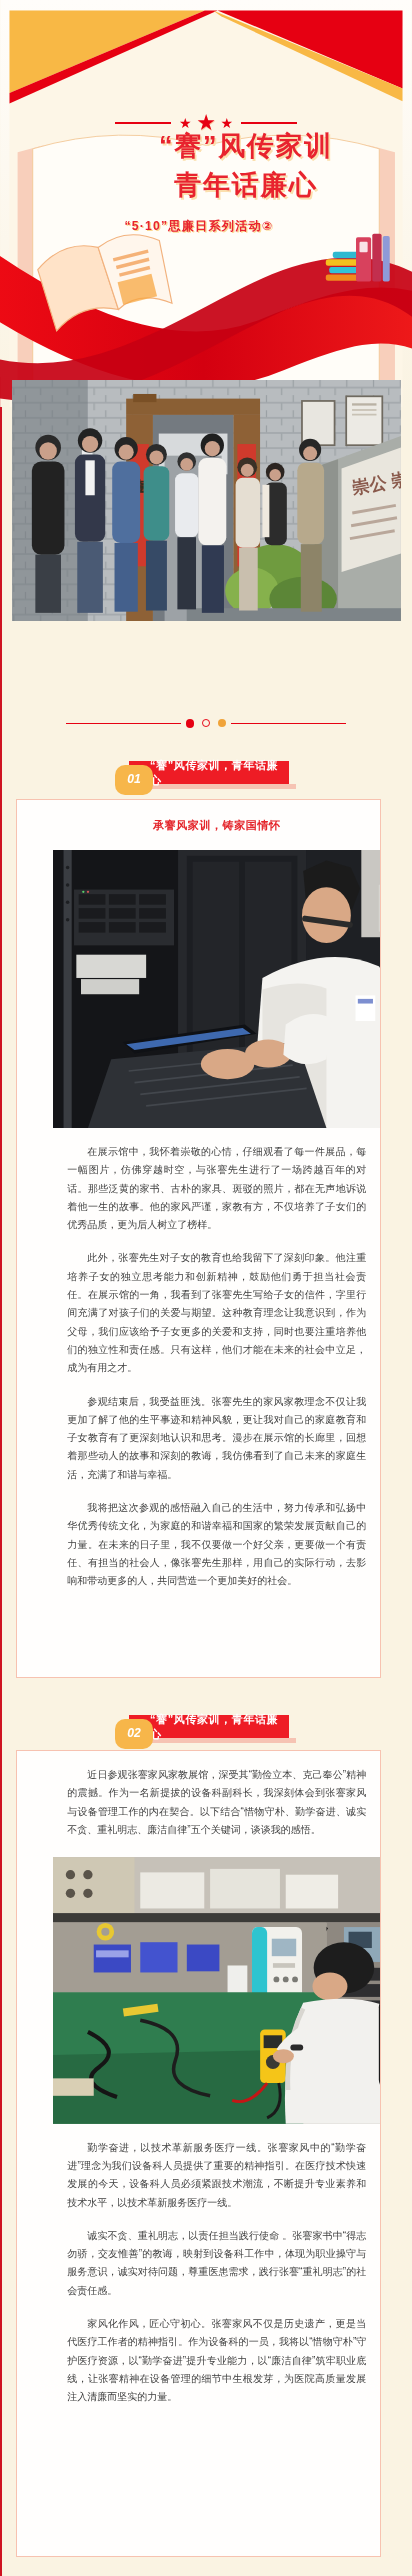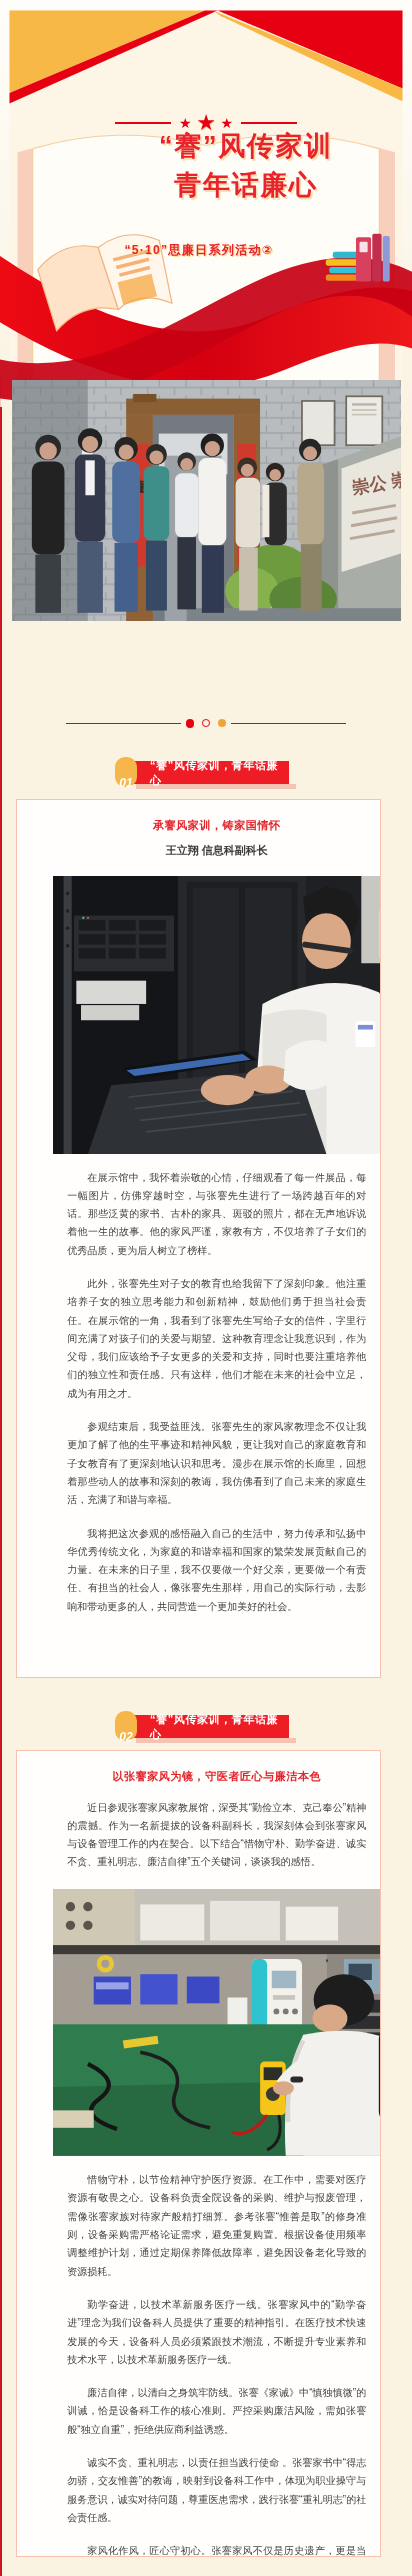--- a/index.html
+++ b/index.html
@@ -14,44 +14,44 @@
   .stars .hline{width:56px;height:1.2px;background:#e60012;margin:0 8.1px;}
   .star{color:#e60012;line-height:1;}
   .star.small{font-size:14px;}
   .star.big{font-size:22px;margin:0 4.7px;text-shadow:0.6px 1.2px 0 #f9c9a0;}
   .title-line{position:absolute;left:0;width:412px;text-align:center;color:#e8232e;
       font-weight:900;font-size:27px;letter-spacing:1.7px;line-height:1.2;
       text-shadow:1.7px 2.3px 0 #fbdfae;padding-left:40px;}
   .title-1{top:130px;}
   .title-2{top:169px;}
   .subtitle{position:absolute;left:0;top:218px;width:398px;text-align:center;color:#e8232e;
-      font-weight:800;font-size:12.2px;letter-spacing:1.2px;text-shadow:1.2px 1.2px 0 #fcd78f;margin-top:24px;}
+      font-weight:800;font-size:12.2px;letter-spacing:1.2px;text-shadow:1.2px 1.2px 0 #fcd78f;}
 
   
   .photo{position:absolute;display:block;}
   .photo-group{left:11.6px;top:380px;width:389px;height:241px;}
   .box .photo-flow{position:relative;display:block;margin:17.5px auto 0;}
 
   
   .intro{position:absolute;left:11.6px;top:627px;width:389px;margin:0;
       font-size:10px;line-height:18.3px;text-align:justify;color:#3f3f3f;}
 
   
   .divider{position:absolute;left:0;top:719px;width:412px;display:flex;align-items:center;justify-content:center;}
   .divider .dline{width:115px;height:1.2px;background:#e60012;}
   .dot{display:inline-block;border-radius:50%;margin:0 4.1px;}
   .dot-solid-red{width:8.7px;height:8.7px;background:#e60012;}
   .dot-hollow-red{width:5.8px;height:5.8px;border:1.7px solid #e60012;background:transparent;}
   .dot-solid-orange{width:8.1px;height:8.1px;background:#f0a339;}
 
   
   .banner{position:absolute;left:115px;width:182px;height:36px;}
-  .banner .num{position:absolute;left:0;top:0;width:22px;height:30px;border-radius:10px;
+  .banner .num{position:absolute;left:0;top:8px;width:38px;height:30px;border-radius:10px;
       background:#f7b64a;color:#fff;font-weight:800;font-style:italic;font-size:12.2px;
-      display:flex;align-items:flex-start;justify-content:center;padding-top:19px;box-sizing:border-box;z-index:2;}
+      display:flex;align-items:flex-start;justify-content:center;padding-top:7px;box-sizing:border-box;z-index:2;}
   .banner .bar{position:absolute;left:14px;top:4.1px;right:8px;height:23px;background:#ee1c25;
       color:#fff;display:flex;align-items:center;padding-left:21px;
       font-weight:800;font-size:11px;letter-spacing:0.6px;z-index:1;}
   .banner .bar-shadow{position:absolute;left:21px;top:27px;right:1.2px;height:5.2px;background:#f6c3b3;}
   .banner-1{top:757px;}
   .banner-2{top:1711px;}
 
   
   .box{position:absolute;left:16.3px;width:365px;background:#fffefd;
       border:1.2px solid #f7c2b0;box-sizing:border-box;overflow:hidden;padding-left:36px;}
@@ -254,21 +254,20 @@
   </div>
 
   <div class="banner banner-1">
     <span class="num">01</span>
     <span class="bar">“謇”风传家训，青年话廉心</span>
     <span class="bar-shadow"></span>
   </div>
 
   <section class="box box-1">
     <h2>承謇风家训，铸家国情怀</h2>
-    <h3>王立翔 信息科副科长</h3>
 
     <svg class="photo-flow" width="359" height="278" viewBox="0 0 617 478">
       <rect width="617" height="478" fill="#1e2024"></rect>
       <rect x="530" y="0" width="87" height="150" fill="#c9c7c2"></rect>
       <g>
         <rect x="0" y="0" width="215" height="478" fill="#141518"></rect>
         <rect x="18" y="0" width="14" height="478" fill="#3a3d42"></rect>
         <circle cx="25" cy="30" r="3" fill="#1d1f22"></circle>
           <circle cx="25" cy="60" r="3" fill="#1d1f22"></circle>
         <circle cx="25" cy="90" r="3" fill="#1d1f22"></circle>
@@ -326,21 +325,20 @@
     <p>我将把这次参观的感悟融入自己的生活中，努力传承和弘扬中华优秀传统文化，为家庭的和谐幸福和国家的繁荣发展贡献自己的力量。在未来的日子里，我不仅要做一个好父亲，更要做一个有责任、有担当的社会人，像张謇先生那样，用自己的实际行动，去影响和带动更多的人，共同营造一个更加美好的社会。</p>
   </section>
 
   <div class="banner banner-2">
     <span class="num">02</span>
     <span class="bar">“謇”风传家训，青年话廉心</span>
     <span class="bar-shadow"></span>
   </div>
 
   <section class="box box-2">
-    <h2>以张謇家风为镜，守医者匠心与廉洁本色</h2>
     <p>近日参观张謇家风家教展馆，深受其“勤俭立本、克己奉公”精神的震撼。作为一名新提拔的设备科副科长，我深刻体会到张謇家风与设备管理工作的内在契合。以下结合“惜物守朴、勤学奋进、诚实不贪、重礼明志、廉洁自律”五个关键词，谈谈我的感悟。</p>
 
     <svg class="photo-flow" width="359" height="267" viewBox="0 0 617 458">
       <rect width="617" height="458" fill="#b4aea6"></rect>
       <g>
         <rect x="0" y="0" width="617" height="96" fill="#c6c1b8"></rect>
         <rect x="0" y="0" width="140" height="96" fill="#cfc8b4"></rect>
         <circle cx="30" cy="30" r="8" fill="#5a544a"></circle>
           <circle cx="60" cy="30" r="8" fill="#5a544a"></circle>
         <circle cx="30" cy="62" r="8" fill="#5a544a"></circle>
@@ -398,20 +396,18 @@
         <ellipse cx="476" cy="222" rx="30" ry="24" fill="#d9a886"></ellipse>
         <path d="M430,250 Q540,230 600,270 L617,458 L400,458 Q392,330 430,250 Z" fill="#f2f1ee"></path>
         <path d="M430,260 Q400,320 404,400" stroke="#d8d6d0" stroke-width="8" fill="none"></path>
         <path d="M444,280 Q404,300 384,330 L420,350 Q444,320 460,300 Z" fill="#f2f1ee"></path>
         <ellipse cx="396" cy="342" rx="18" ry="12" fill="#d9a886"></ellipse>
         <rect x="408" y="322" width="22" height="10" rx="5" fill="#2b2b2b"></rect>
         <rect x="560" y="240" width="46" height="160" rx="18" fill="#1a1a1a"></rect>
       </g>
     </svg>
 
-    <p>惜物守朴，以节俭精神守护医疗资源。在工作中，需要对医疗资源有敬畏之心。设备科负责全院设备的采购、维护与报废管理，需像张謇家族对待家产般精打细算。参考张謇“惟善是取”的修身准则，设备采购需严格论证需求，避免重复购置。根据设备使用频率调整维护计划，通过定期保养降低故障率，避免因设备老化导致的资源损耗。</p>
     <p>勤学奋进，以技术革新服务医疗一线。张謇家风中的“勤学奋进”理念为我们设备科人员提供了重要的精神指引。在医疗技术快速发展的今天，设备科人员必须紧跟技术潮流，不断提升专业素养和技术水平，以技术革新服务医疗一线。</p>
-    <p>廉洁自律，以清白之身筑牢防线。张謇《家诫》中“慎独慎微”的训诫，恰是设备科工作的核心准则。严控采购廉洁风险，需如张謇般“独立自重”，拒绝供应商利益诱惑。</p>
     <p>诚实不贪、重礼明志，以责任担当践行使命 。张謇家书中“得志勿骄，交友惟善”的教诲，映射到设备科工作中，体现为职业操守与服务意识，诚实对待问题，尊重医患需求，践行张謇“重礼明志”的社会责任感。</p>
     <p>家风化作风，匠心守初心。张謇家风不仅是历史遗产，更是当代医疗工作者的精神指引。作为设备科的一员，我将以“惜物守朴”守护医疗资源，以“勤学奋进”提升专业能力，以“廉洁自律”筑牢职业底线，让张謇精神在设备管理的细节中生根发芽，为医院高质量发展注入清廉而坚实的力量。</p>
   </section>
 </div>
 
 
 </body></html>

